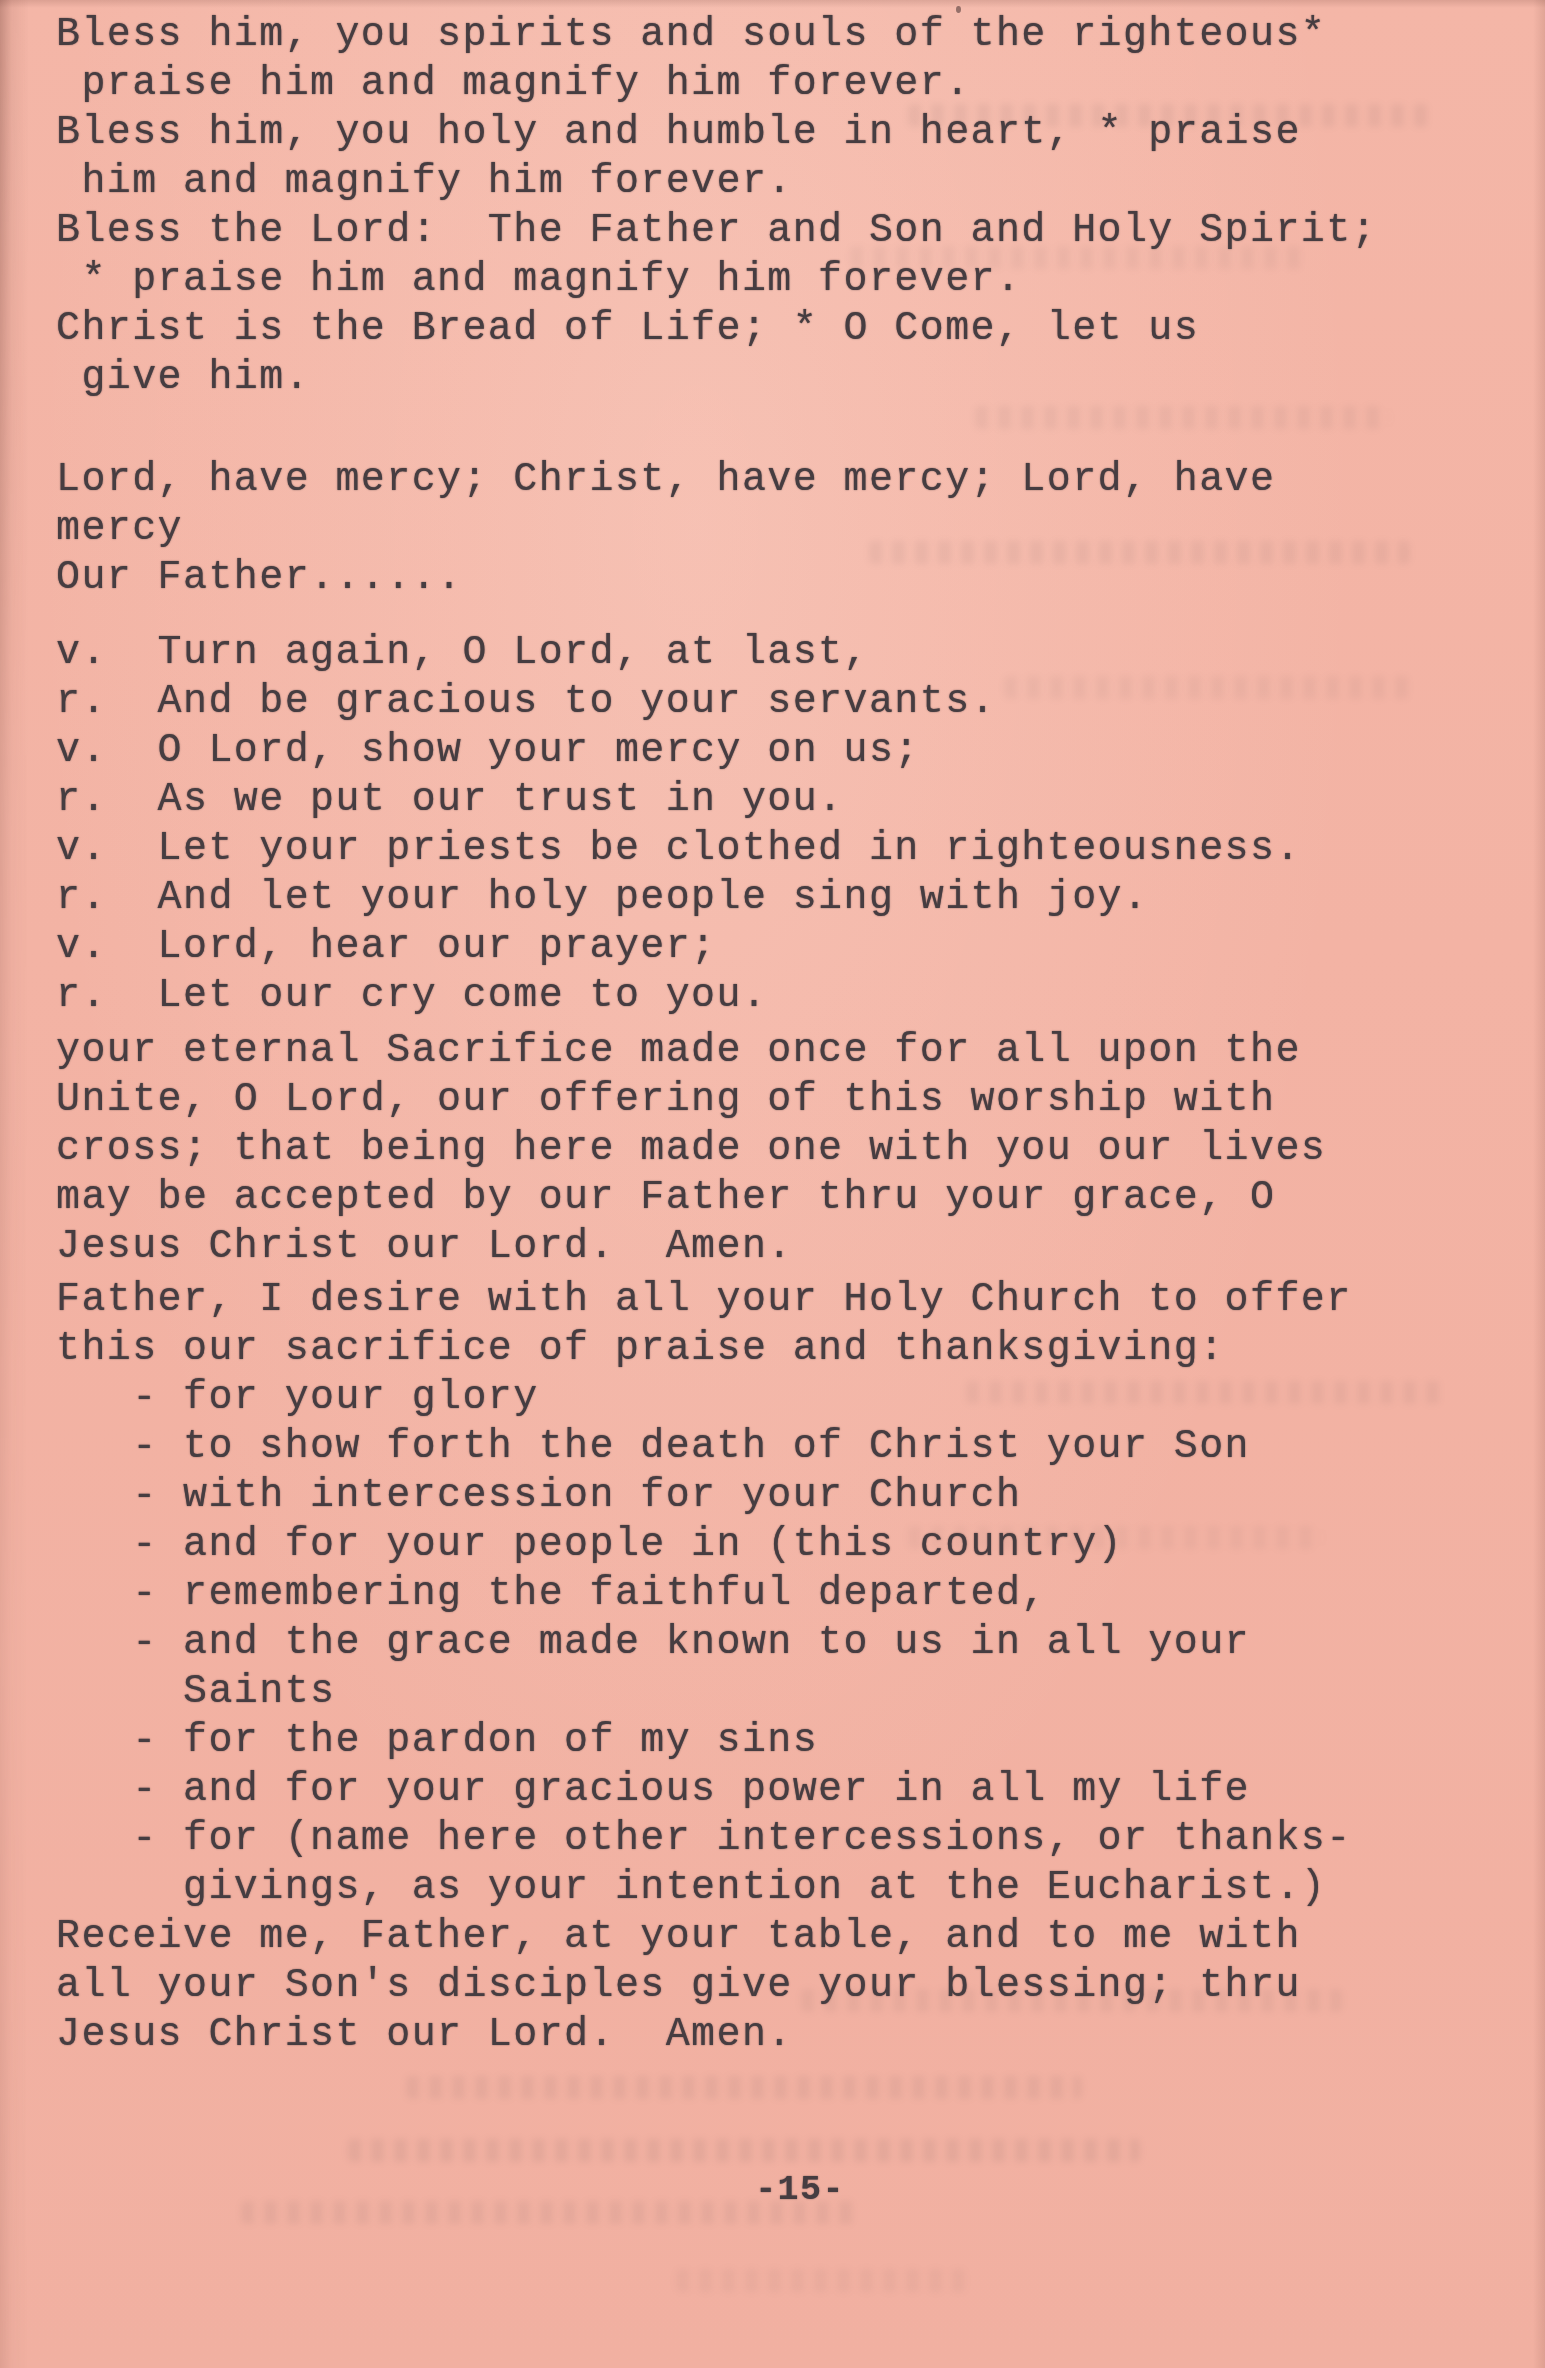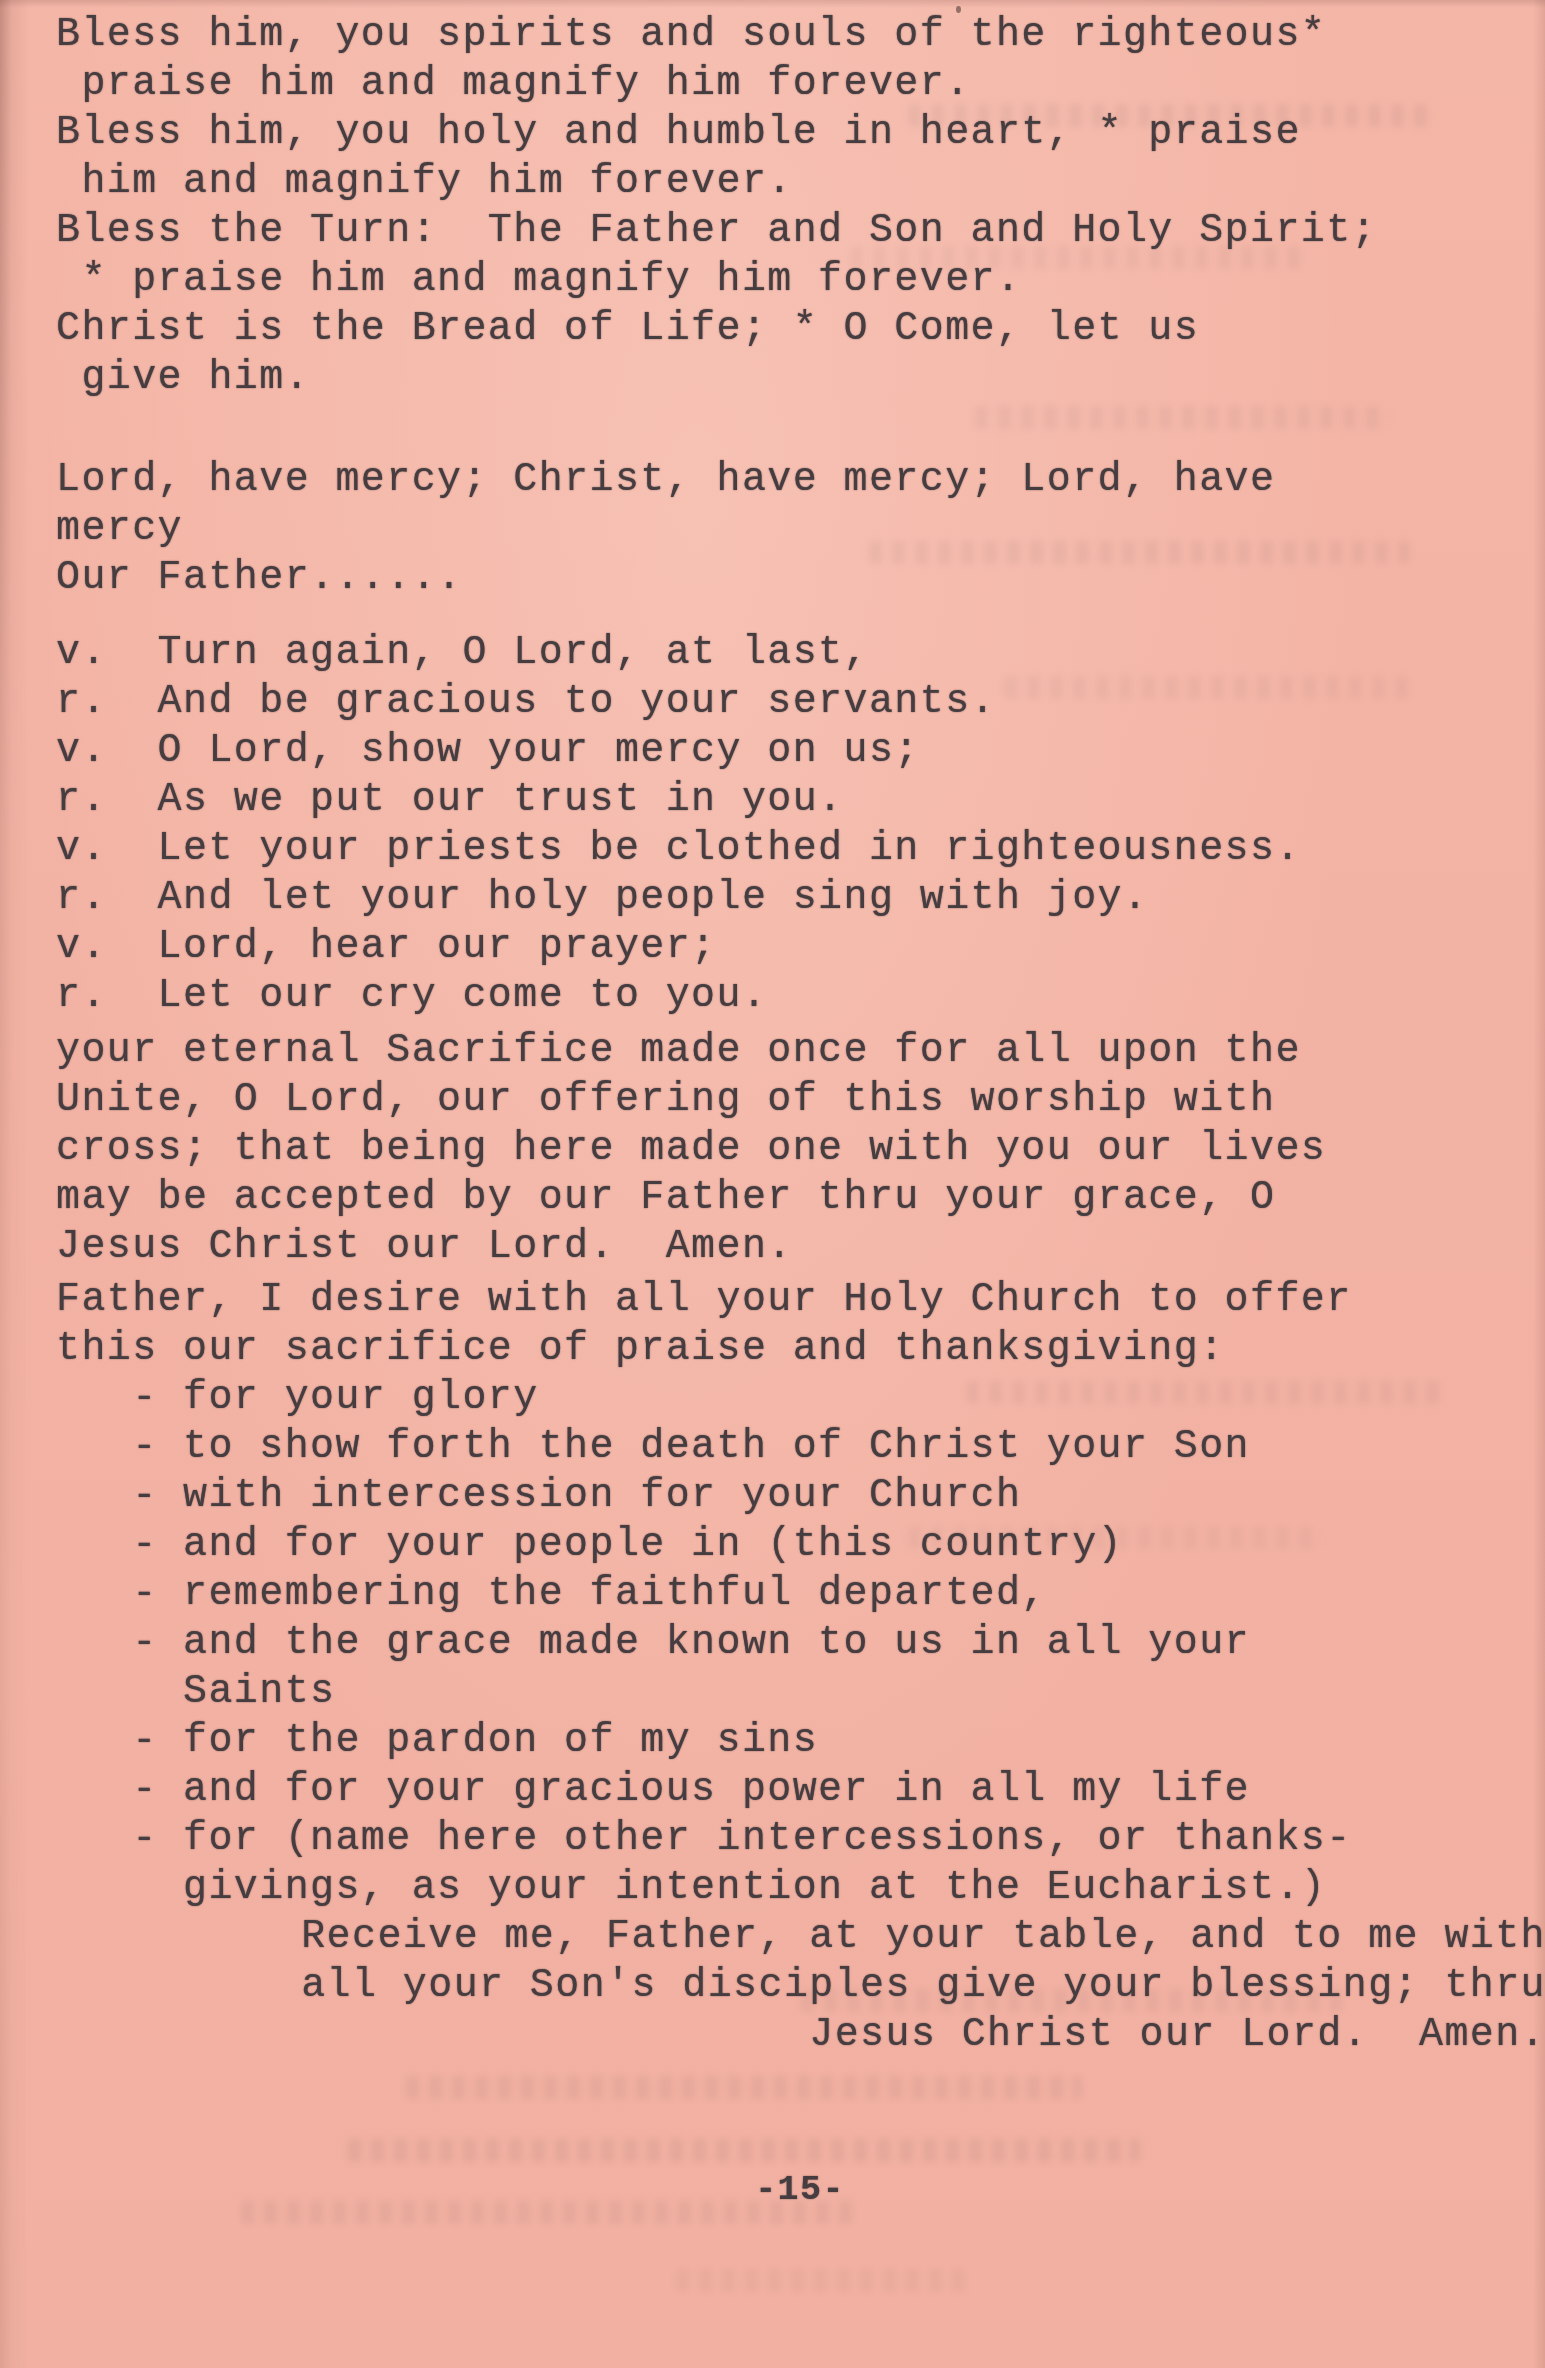--- a/index.html
+++ b/index.html
@@ -68,21 +68,21 @@
     font-size:40px;
     font-weight:normal;
     letter-spacing:1.4px;
     text-shadow:0 0 1.5px rgba(74,56,60,.85);
   }
   section{display:block;}
   .sec-kyrie    {margin-top:53px;}
   .sec-versicles{margin-top:26px;}
   .sec-oblation {margin-top:6.8px;}
   .sec-offering {margin-top:4px;}
-  .sec-receive  {margin-top:0;text-align:right;}
+  .sec-receive  {margin-top:0;}
 
   .footer{
     position:absolute;
     left:0;right:0;
     top:2170px;
     text-align:center;
     transform:translateX(27px);
     color:#463d41;
     font-size:35px;
     font-weight:bold;
@@ -111,21 +111,21 @@
   <div class="ghost g10"></div>
   <div class="ghost g11"></div>
   <div class="ghost g12"></div>
 
   <main>
     <section class="sec-canticle">
         <div class="tline">Bless him, you spirits and souls of the righteous*</div>
         <div class="tline"> praise him and magnify him forever.</div>
         <div class="tline">Bless him, you holy and humble in heart, * praise</div>
         <div class="tline"> him and magnify him forever.</div>
-        <div class="tline">Bless the Turn:  The Father and Son and Holy Spirit;</div>
+        <div class="tline">Bless the Lord:  The Father and Son and Holy Spirit;</div>
         <div class="tline"> * praise him and magnify him forever.</div>
         <div class="tline">Christ is the Bread of Life; * O Come, let us</div>
         <div class="tline"> give him.</div>
       </section>
     <section class="sec-kyrie">
         <div class="tline">Lord, have mercy; Christ, have mercy; Lord, have</div>
         <div class="tline">mercy</div>
         <div class="tline">Our Father......</div>
       </section>
     <section class="sec-versicles">

